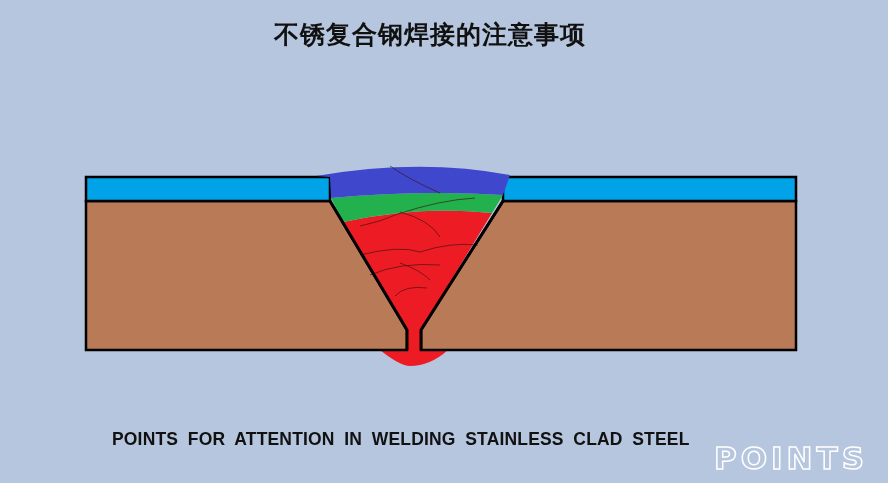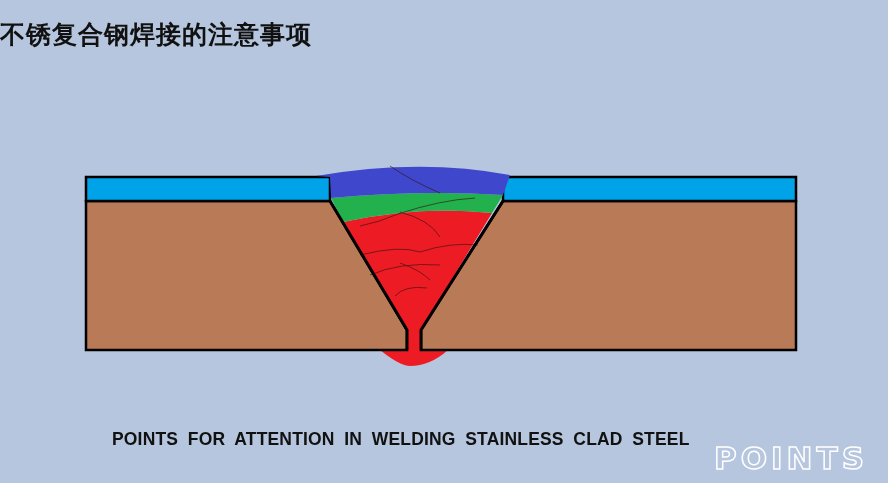--- a/index.html
+++ b/index.html
@@ -4,21 +4,21 @@
   <style>
     html, body { margin: 0; padding: 0; }
     body {
       width: 888px; height: 483px; overflow: hidden;
       background: #b6c6de;
       position: relative;
       font-family: "DejaVu Sans", sans-serif;
     }
     .title {
       position: absolute; left: 0; top: 18px; width: 860px;
-      text-align: left; font-size: 25px; font-weight: bold; color: #111;
+      text-align: center; font-size: 25px; font-weight: bold; color: #111;
       letter-spacing: 1px;
     }
     .diagram { position: absolute; left: 0; top: 0; }
     .caption {
       position: absolute; left: 112px; top: 428px;
       font-family: "Liberation Sans", sans-serif;
       font-weight: bold; font-size: 19px; color: #111;
       letter-spacing: 0.2px; word-spacing: 5px;
       transform: scaleX(0.92); transform-origin: left;
     }

